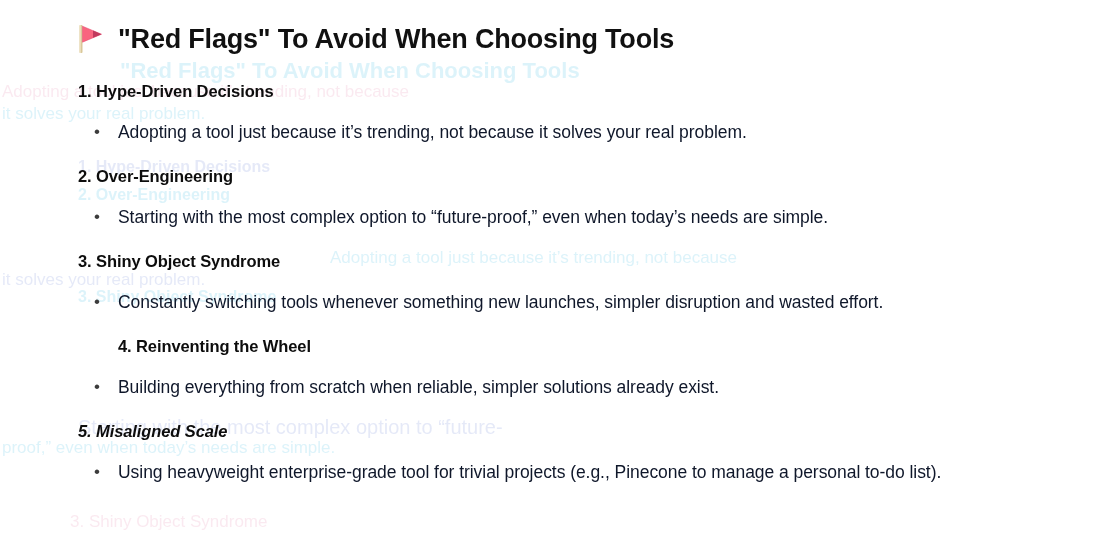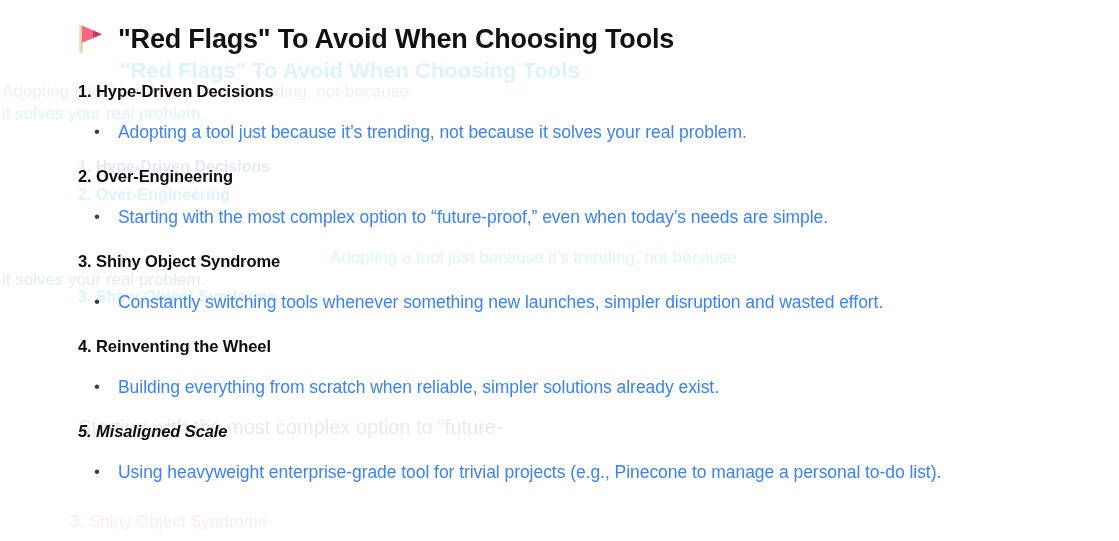--- a/index.html
+++ b/index.html
@@ -95,40 +95,41 @@
     font-size: 17px;
     line-height: 28px;
     color: #3c3c3c;
     text-align: left;
     padding-left: 16px;
     box-sizing: border-box;
   }
   .bullet-text {
     font-size: 17.5px;
     line-height: 28px;
-    color: #3b82f6;
+    color: #0f172a;
     letter-spacing: -0.05px;
     max-width: 930px;
   }
 </style>
 </head>
 <body>
 
 <div id="doc-root">
 
   <div class="ghost-layer">
       <div class="ghost ghost-cyan" style="left: 120px; top: 58px; font-size: 22px; font-weight: bold;">"Red Flags" To Avoid When Choosing Tools</div>
       <div class="ghost ghost-pink" style="left: 2px; top: 82px; font-size: 17px; font-weight: normal;">Adopting a tool just because it’s trending, not because</div>
       <div class="ghost ghost-cyan" style="left: 2px; top: 104px; font-size: 17px; font-weight: normal;">it solves your real problem.</div>
       <div class="ghost ghost-blue" style="left: 78px; top: 158px; font-size: 16px; font-weight: bold;">1. Hype-Driven Decisions</div>
       <div class="ghost ghost-cyan" style="left: 78px; top: 186px; font-size: 16px; font-weight: bold;">2. Over-Engineering</div>
       <div class="ghost ghost-cyan" style="left: 330px; top: 248px; font-size: 17px; font-weight: normal;">Adopting a tool just because it’s trending, not because</div>
       <div class="ghost ghost-blue" style="left: 2px; top: 270px; font-size: 17px; font-weight: normal;">it solves your real problem.</div>
       <div class="ghost ghost-cyan" style="left: 78px; top: 288px; font-size: 16px; font-weight: bold;">3. Shiny Object Syndrome</div>
       <div class="ghost ghost-blue" style="left: 78px; top: 416px; font-size: 20px; font-weight: normal;">Starting with the most complex option to “future-</div>
+      <div class="ghost ghost-cyan" style="left: 2px; top: 438px; font-size: 17px; font-weight: normal;">proof,” even when today’s needs are simple.</div>
       <div class="ghost ghost-pink" style="left: 70px; top: 512px; font-size: 17px; font-weight: normal;">3. Shiny Object Syndrome</div>
     </div>
 
   <div class="content">
 
     <div class="title-row">
       <svg class="flag-icon" viewBox="0 0 26 30" aria-hidden="true">
         <rect x="1.5" y="1" width="3" height="28" rx="1" fill="#d9c89a"></rect>
         <rect x="1.5" y="1" width="1.3" height="28" fill="#efe3c2"></rect>
         <path d="M4.5 2.2 L23.5 10.2 L4.5 18.2 Z" fill="#f9657f"></path>
@@ -147,21 +148,21 @@
         <div class="section-heading" style="top: 167px;">2. Over-Engineering</div>
         <div class="bullet-row" style="top: 203px;">
           <span class="bullet-dot">•</span>
           <span class="bullet-text">Starting with the most complex option to “future-proof,” even when today’s needs are simple.</span>
         </div>
         <div class="section-heading" style="top: 252px;">3. Shiny Object Syndrome</div>
         <div class="bullet-row" style="top: 288px;">
           <span class="bullet-dot">•</span>
           <span class="bullet-text">Constantly switching tools whenever something new launches, simpler disruption and wasted effort.</span>
         </div>
-        <div class="section-heading" style="top: 337px;">4. Reinventing the Wheel</div>
+        <div class="section-heading" style="top: 337px; margin-left: 40px;">4. Reinventing the Wheel</div>
         <div class="bullet-row" style="top: 373px;">
           <span class="bullet-dot">•</span>
           <span class="bullet-text">Building everything from scratch when reliable, simpler solutions already exist.</span>
         </div>
         <div class="section-heading" style="top: 422px; font-style: italic;">5. Misaligned Scale</div>
         <div class="bullet-row" style="top: 458px;">
           <span class="bullet-dot">•</span>
           <span class="bullet-text">Using heavyweight enterprise-grade tool for trivial projects (e.g., Pinecone to manage a personal to-do list).</span>
         </div>
       </div>

